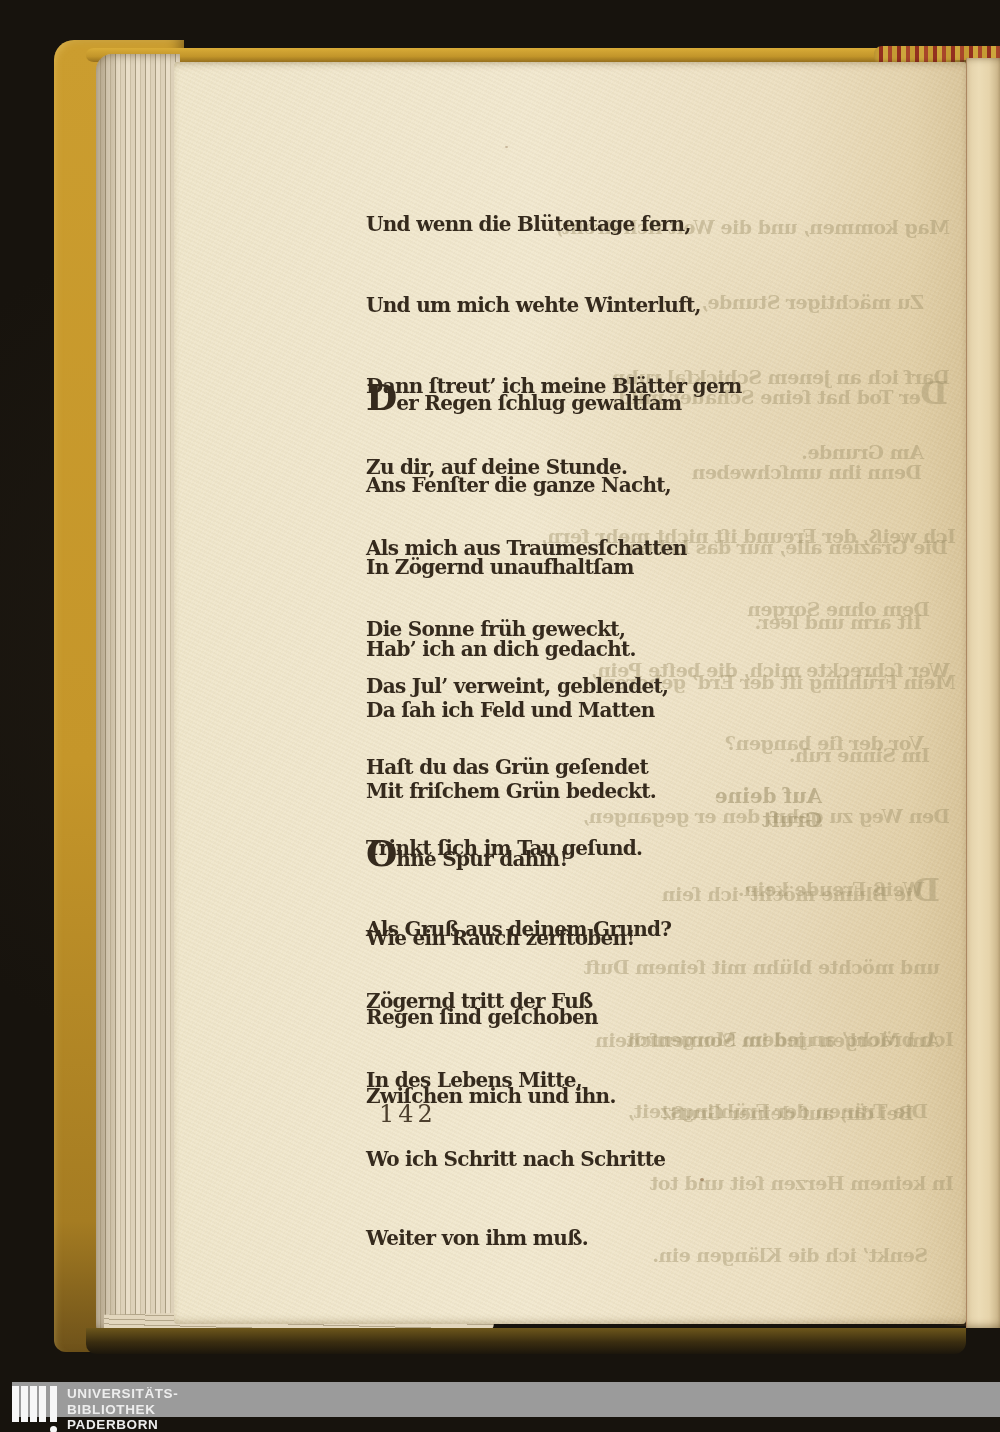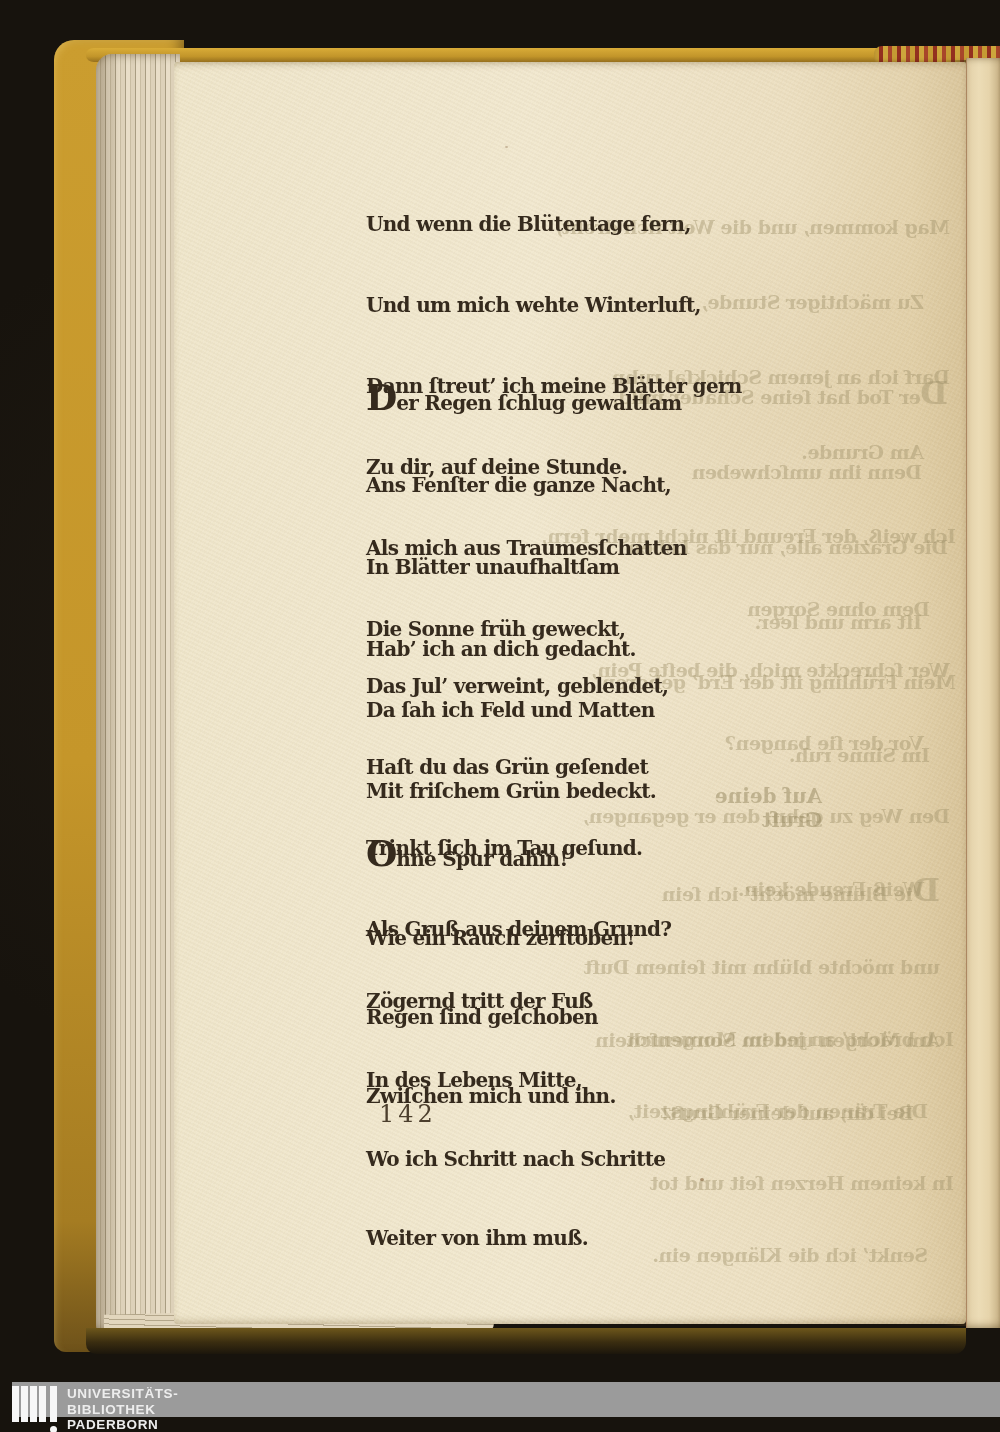--- a/index.html
+++ b/index.html
@@ -138,21 +138,21 @@
 
     <div class="stanza lh33" style="top:98px;">
       <div class="pl">Und wenn die Blütentage fern,</div>
       <div class="pl">Und um mich wehte Winterluft,</div>
       <div class="pl">Dann ſtreut’ ich meine Blätter gern</div>
       <div class="pl">Zu dir, auf deine Stunde.</div>
     </div>
     <div class="stanza lh34" style="top:276px;">
       <div class="pl cap">Der Regen ſchlug gewaltſam</div>
       <div class="pl">Ans Fenſter die ganze Nacht,</div>
-      <div class="pl">In Blätter unaufhaltſam</div>
+      <div class="pl">In Zögernd unaufhaltſam</div>
       <div class="pl">Hab’ ich an dich gedacht.</div>
     </div>
     <div class="stanza lh33" style="top:422px;">
       <div class="pl">Als mich aus Traumesſchatten</div>
       <div class="pl">Die Sonne früh geweckt,</div>
       <div class="pl">Da ſah ich Feld und Matten</div>
       <div class="pl">Mit friſchem Grün bedeckt.</div>
     </div>
     <div class="stanza lh33" style="top:560px;">
       <div class="pl">Das Jul’ verweint, geblendet,</div>

